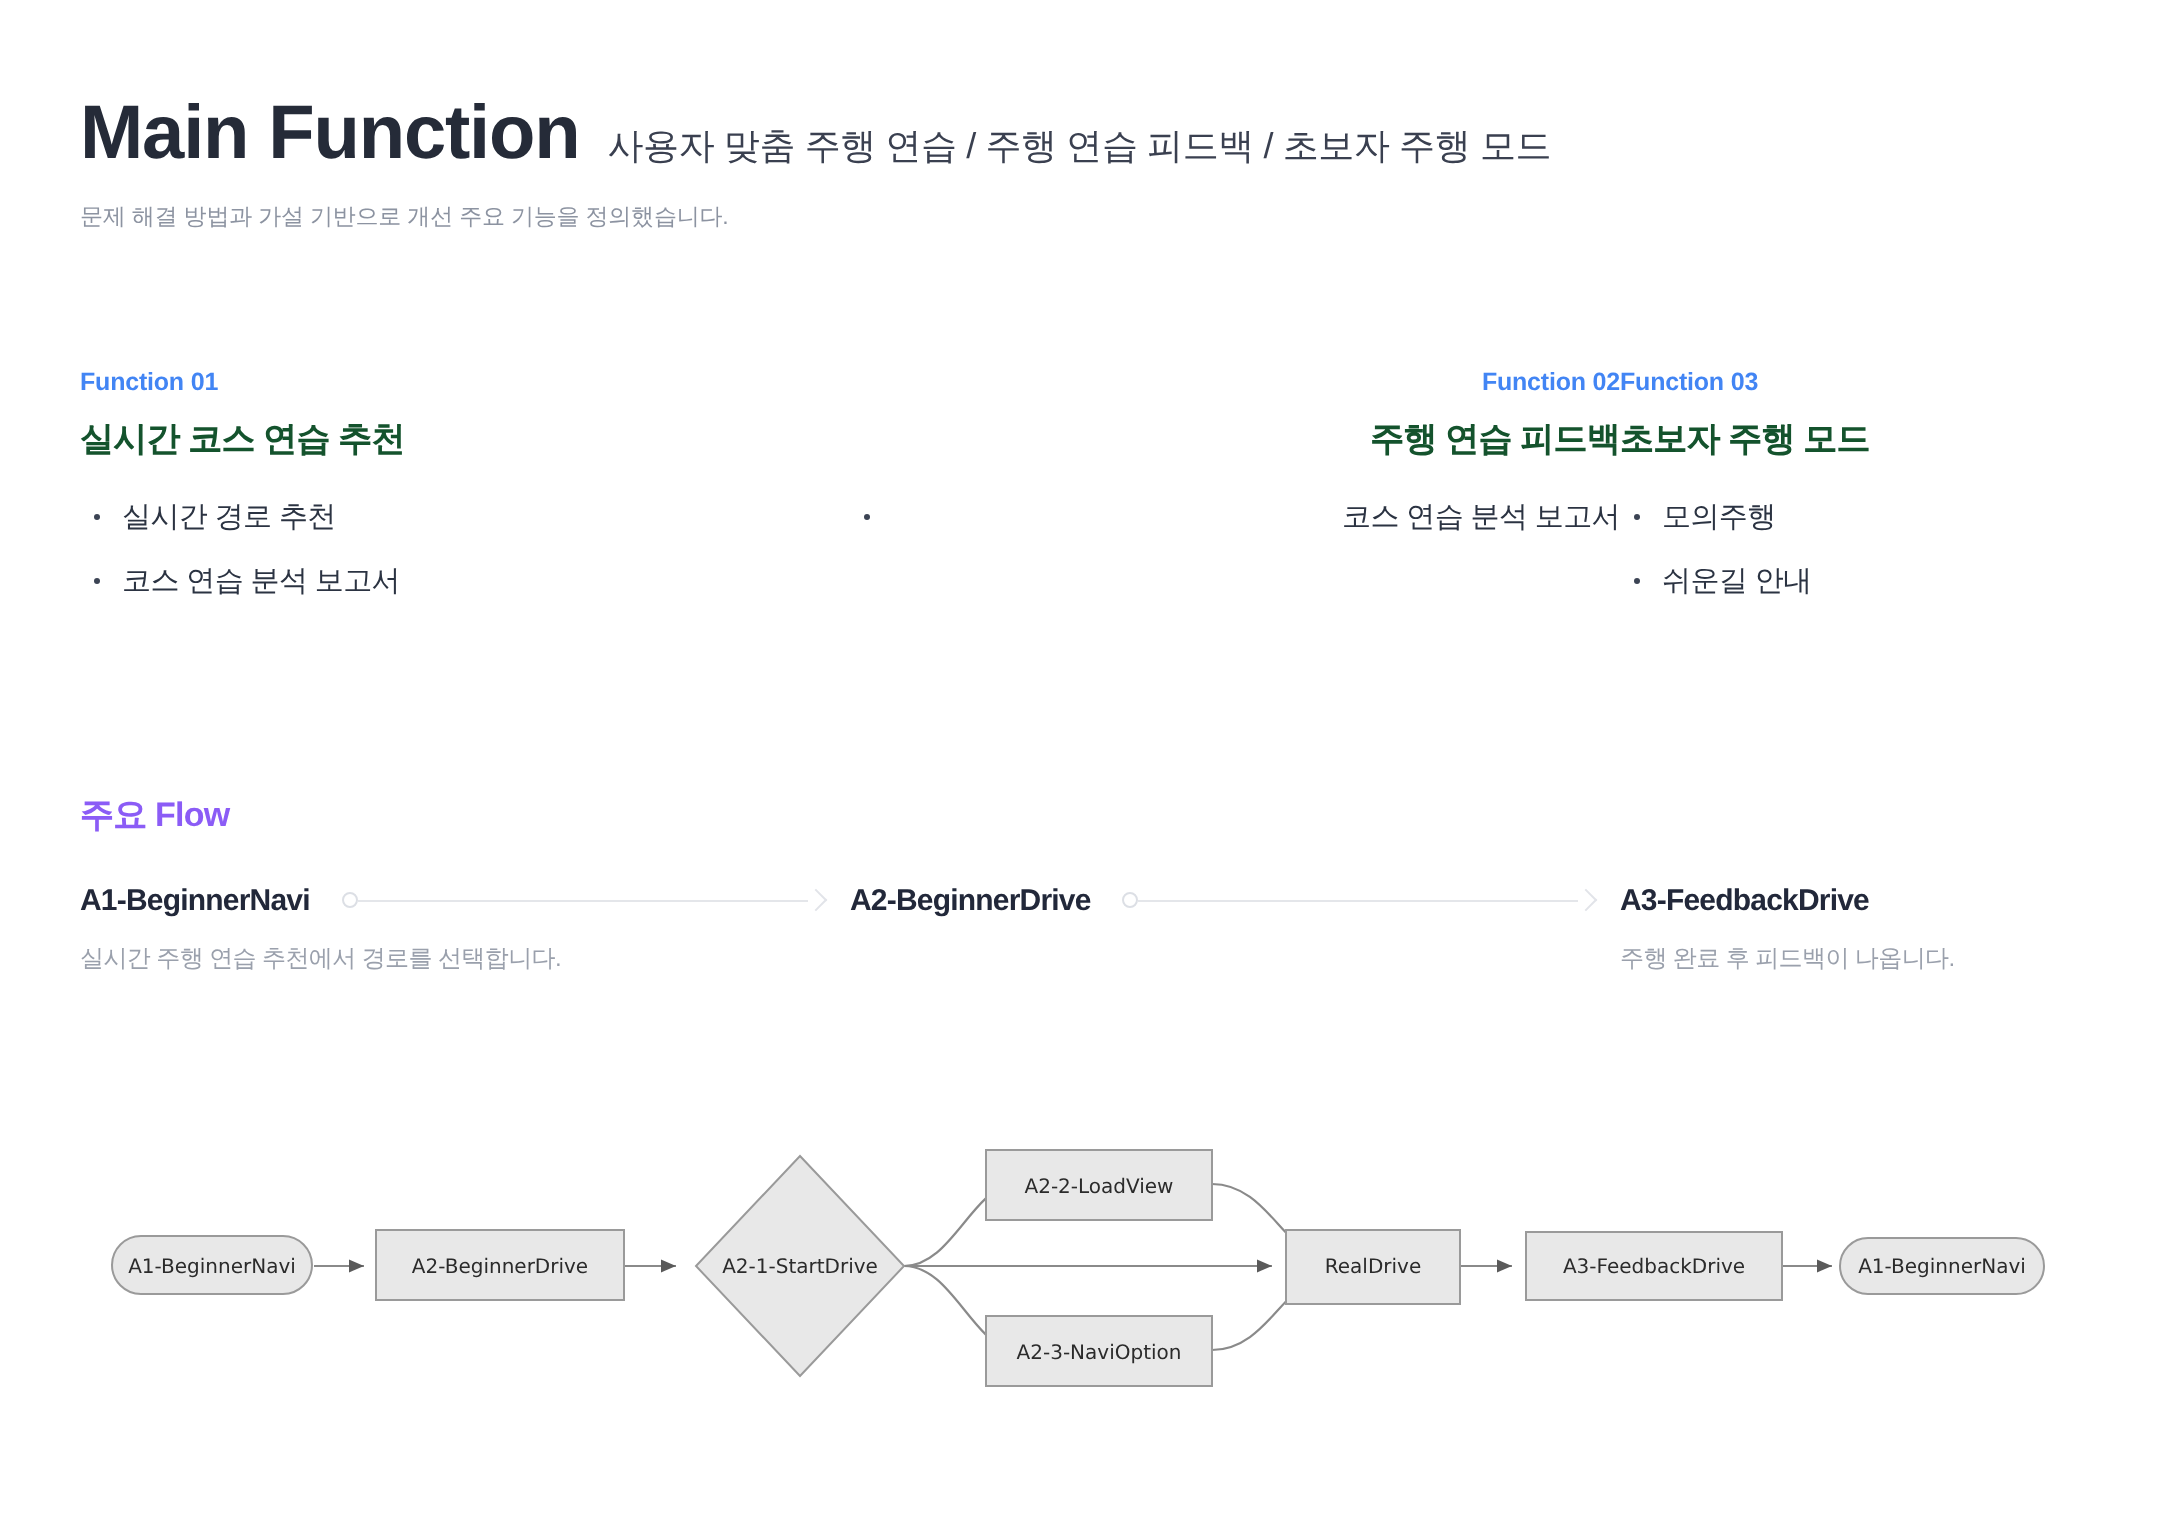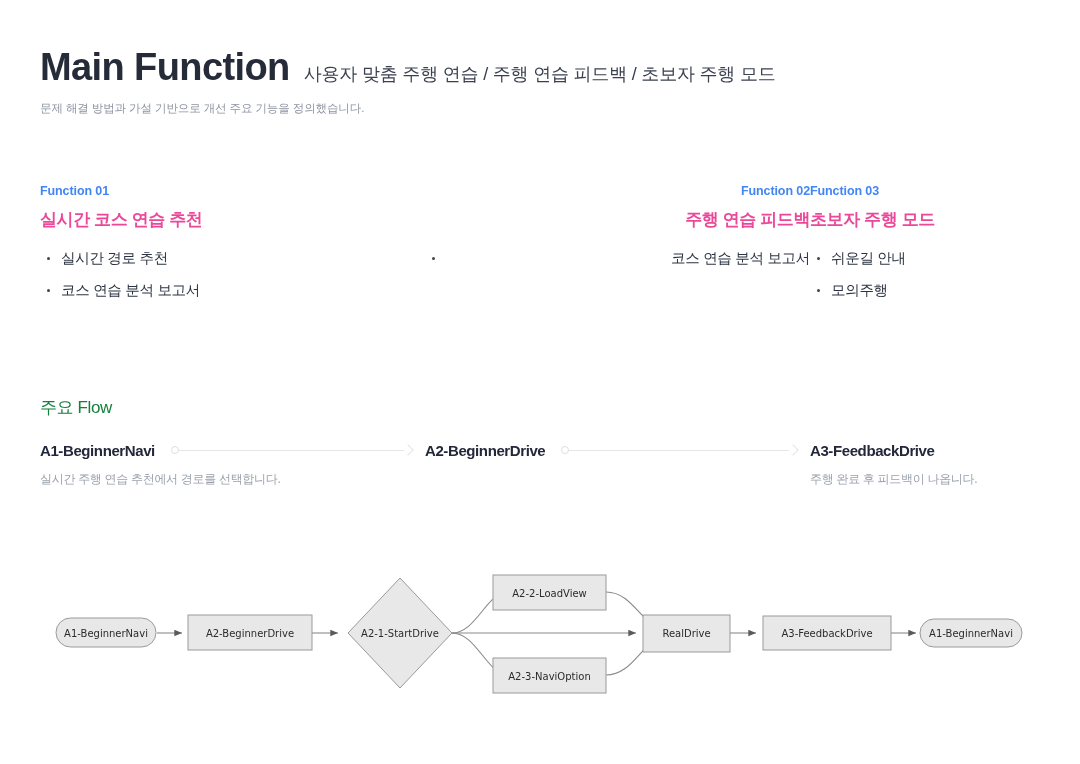--- a/index.html
+++ b/index.html
@@ -71,21 +71,21 @@
     font-size: 12.5px;
     font-weight: 700;
     color: #4285f4;
     letter-spacing: -0.1px;
     line-height: 1.2;
   }
   .func-title {
     margin-top: 9px;
     font-size: 17px;
     font-weight: 700;
-    color: #ec4899;
+    color: #14532d;
     letter-spacing: -0.4px;
   }
   .func-list {
     margin: 18px 0 0 0;
     padding: 0;
     list-style: none;
   }
   .func-list li {
     position: relative;
     padding-left: 21px;
@@ -104,22 +104,22 @@
     border-radius: 50%;
     background: #3c4454;
   }
 
   
   .flow-heading {
     position: absolute;
     top: 396px;
     left: 40px;
     font-size: 17px;
-    font-weight: 400;
-    color: #15803d;
+    font-weight: 700;
+    color: #8b5cf6;
     letter-spacing: -0.4px;
     text-align: center;
   }
   .flow-steps {
     position: absolute;
     top: 440px;
     left: 40px;
     width: 1000px;
     display: flex;
   }
@@ -230,22 +230,22 @@
       <div class="func-title">주행 연습 피드백</div>
       <ul class="func-list">
         <li>코스 연습 분석 보고서</li>
       </ul>
     </div>
 
     <div class="func-col col-3">
       <div class="func-kicker">Function 03</div>
       <div class="func-title">초보자 주행 모드</div>
       <ul class="func-list">
+        <li>모의주행</li>
         <li>쉬운길 안내</li>
-        <li>모의주행</li>
       </ul>
     </div>
 
   </div>
 
   <div class="flow-heading">주요 Flow</div>
 
   <div class="flow-steps">
 
     <div class="flow-step step-1">

